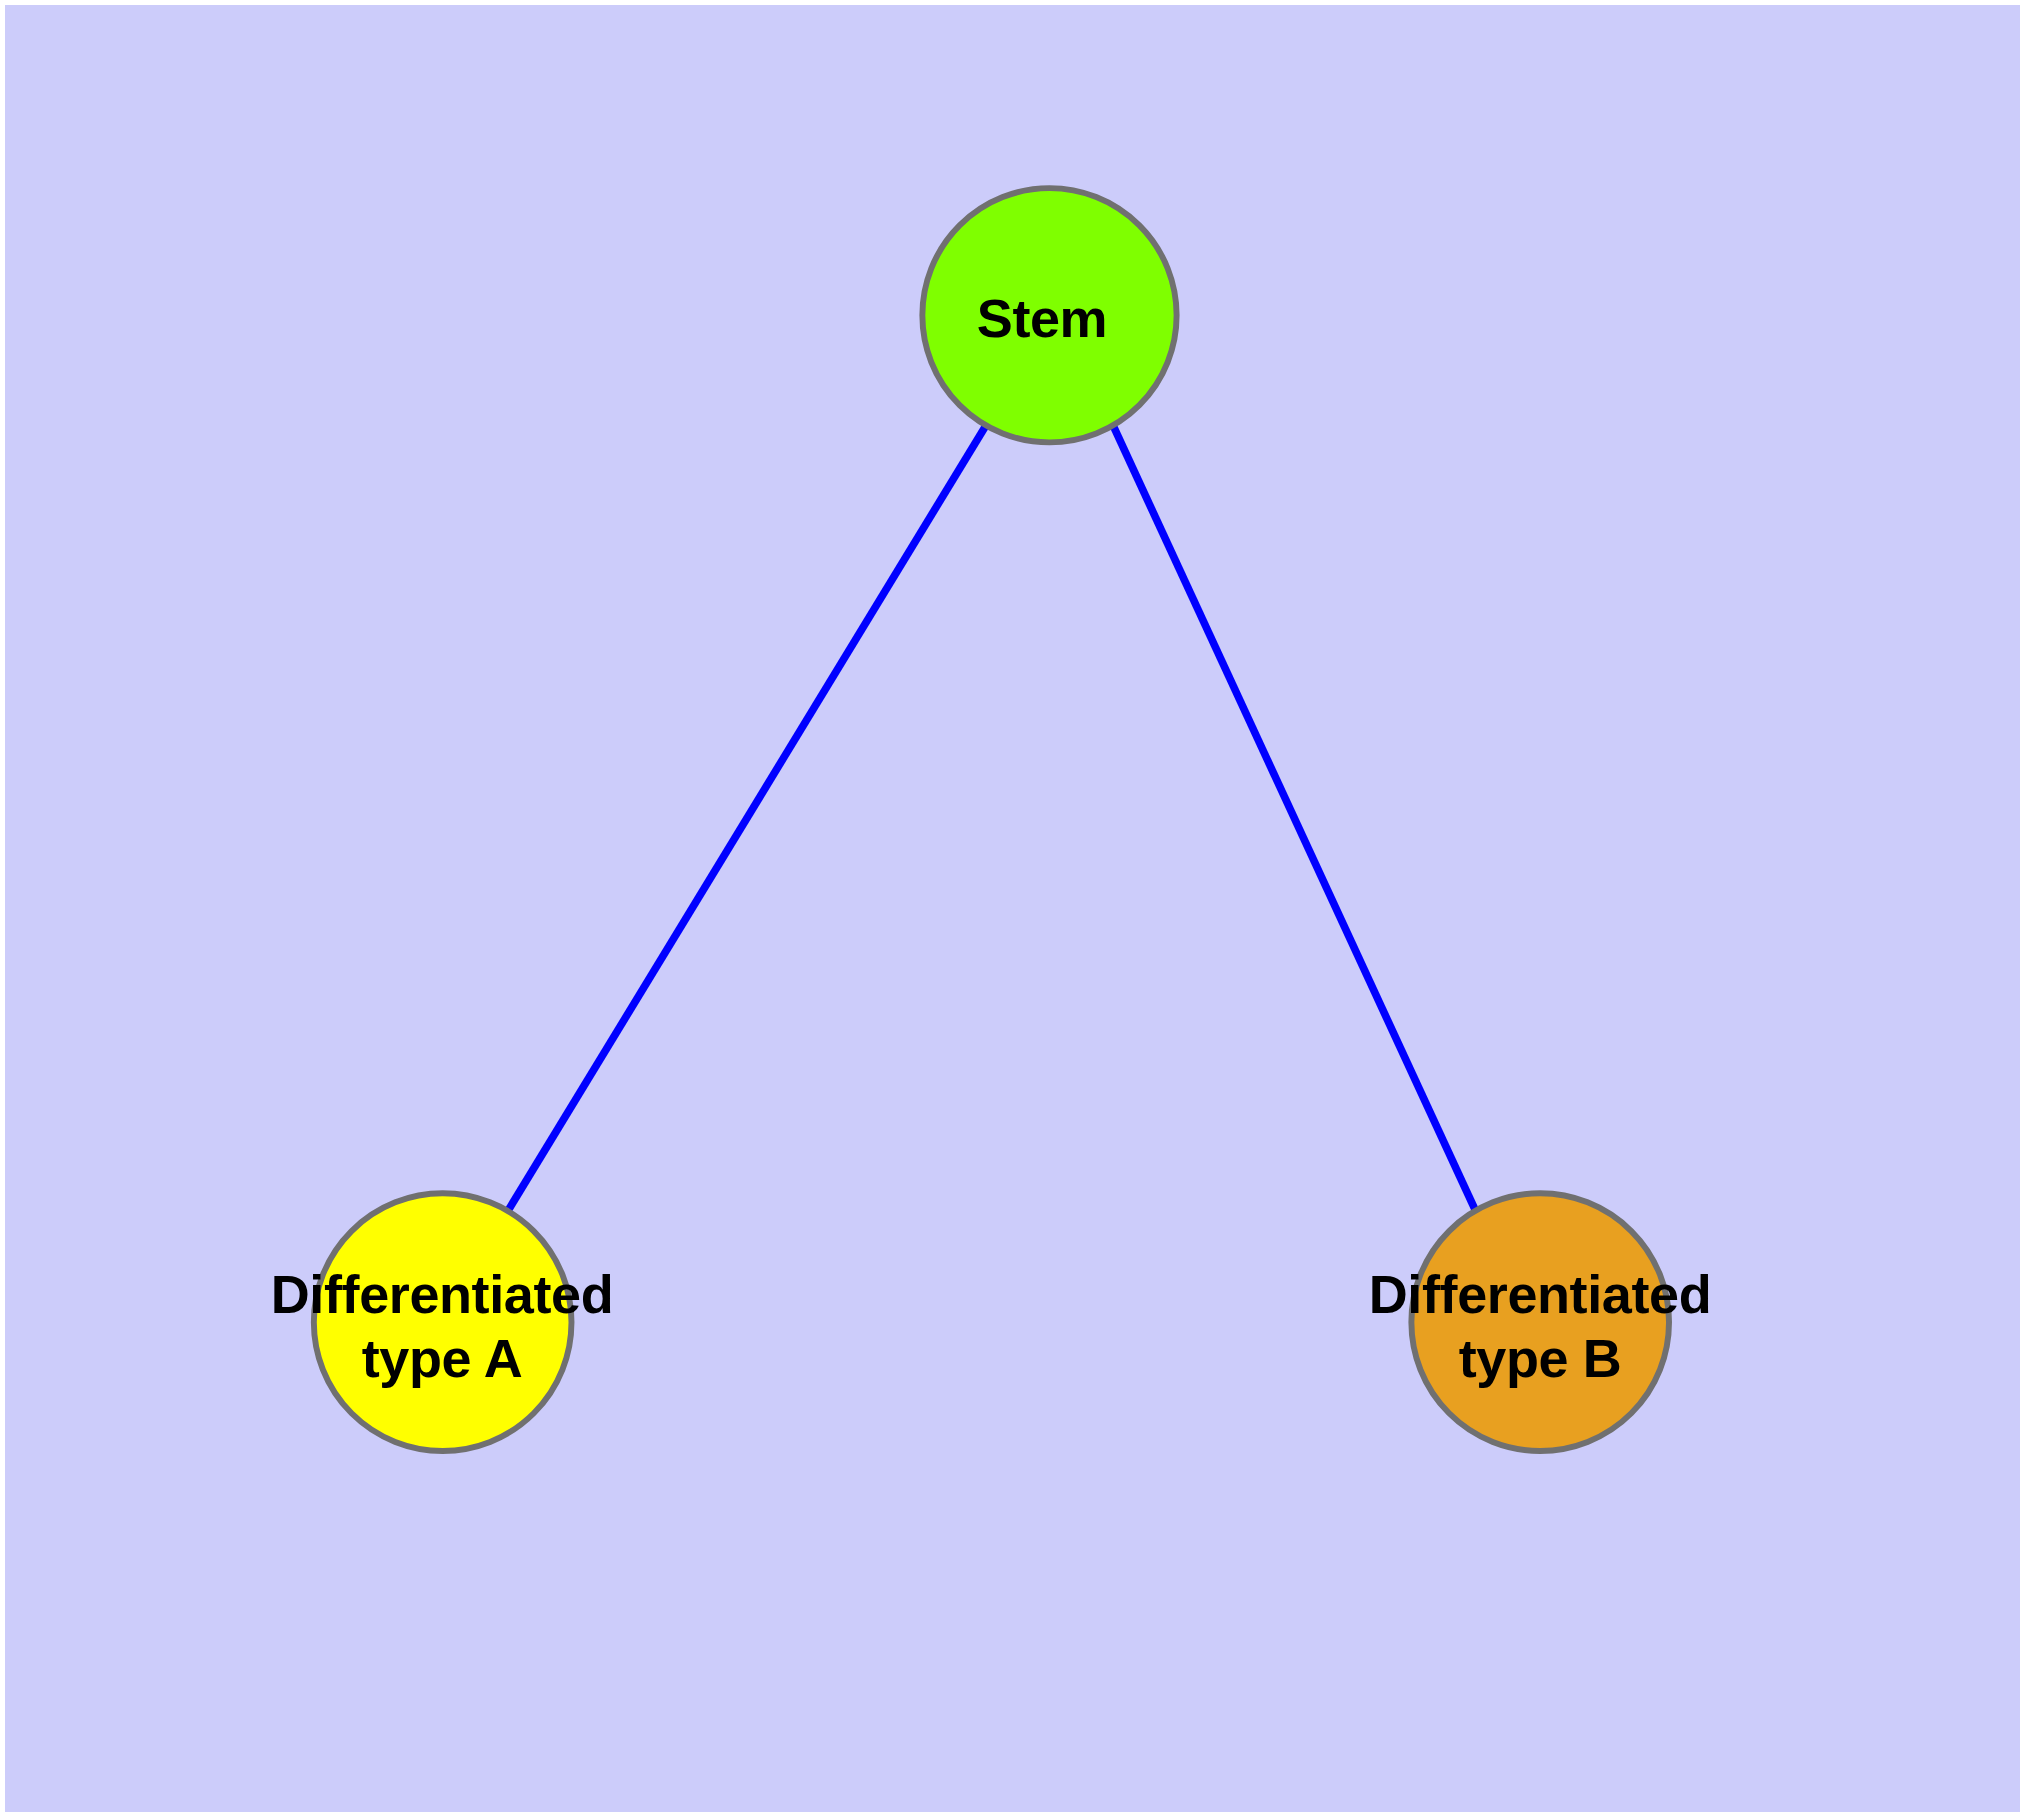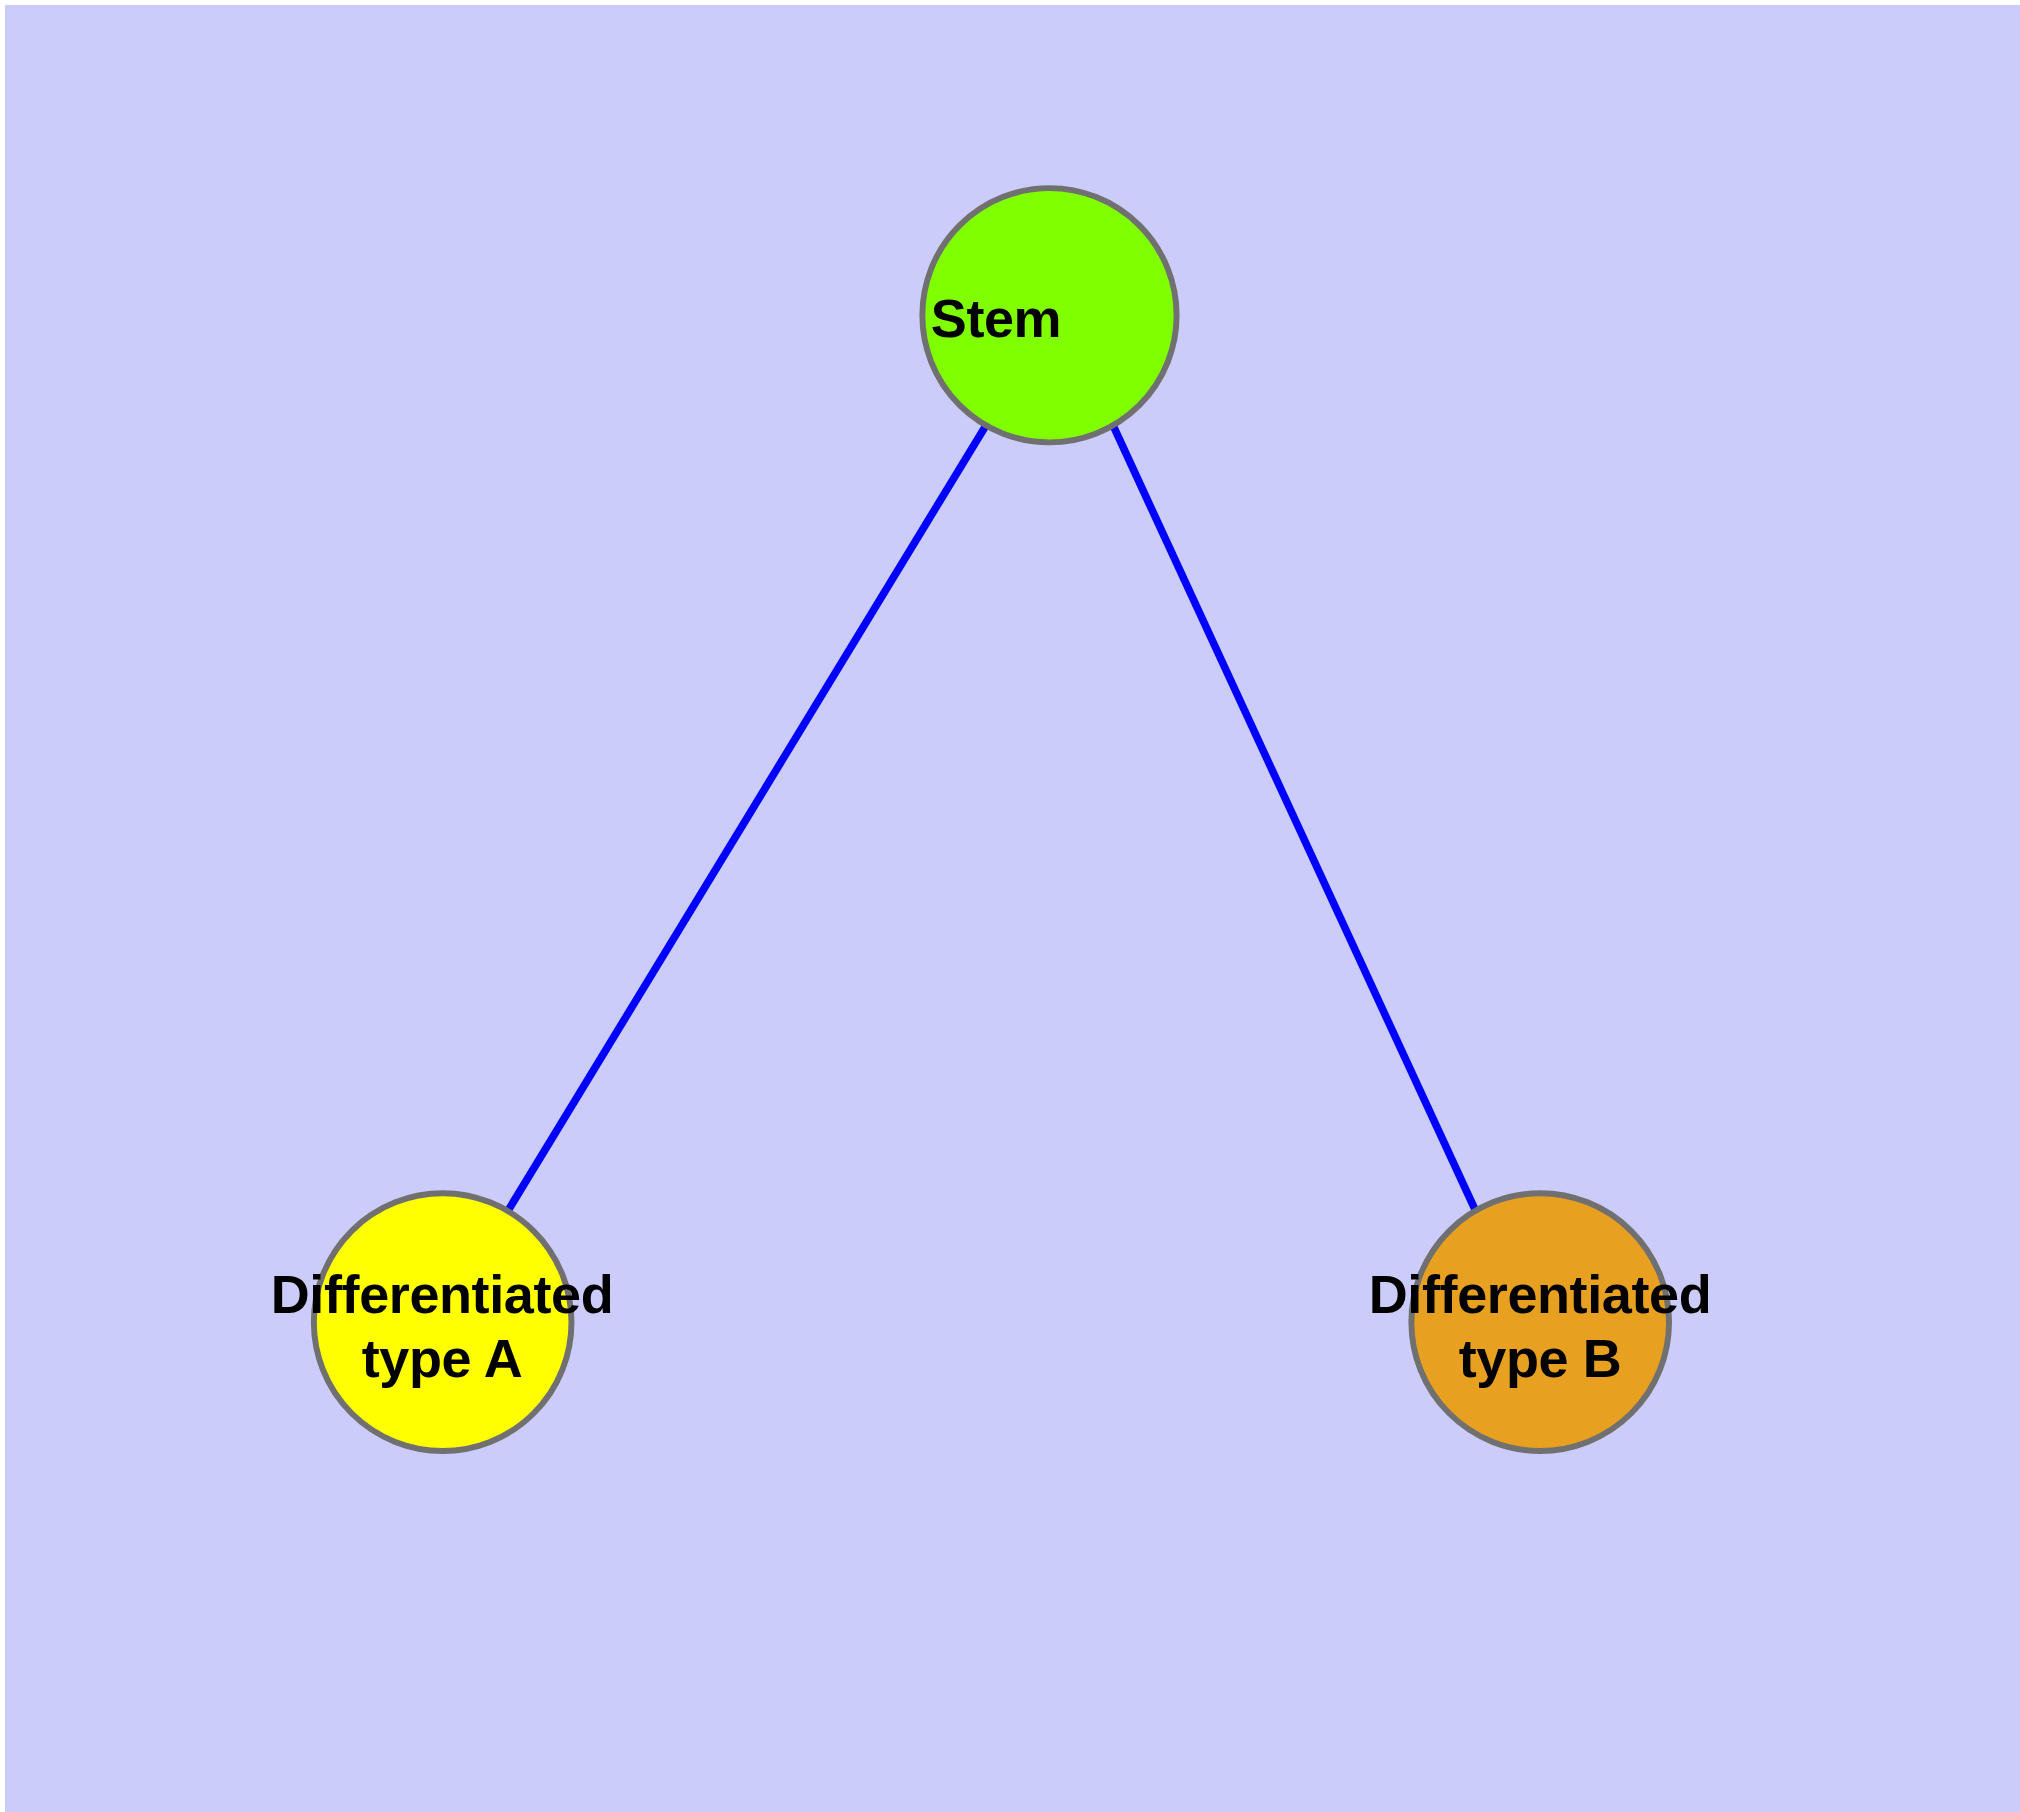--- a/index.html
+++ b/index.html
@@ -60,21 +60,21 @@
     font-size: 54px;
     line-height: 1.18;
     text-align: center;
     white-space: pre;
     letter-spacing: -0.4px;
     pointer-events: none;
     transform: translate(-50%, -50%);
   }
 
   #label-stem {
-    left: 996px;
+    left: 1042px;
     top: 319px;
   }
   #label-diff-a {
     left: 442px;
     top: 1327px;
   }
   #label-diff-b {
     left: 1540px;
     top: 1327px;
   }

